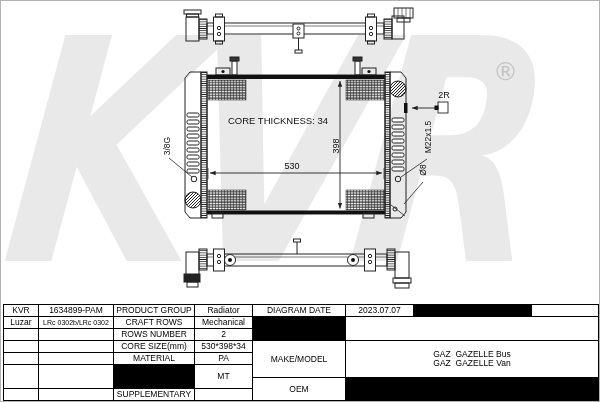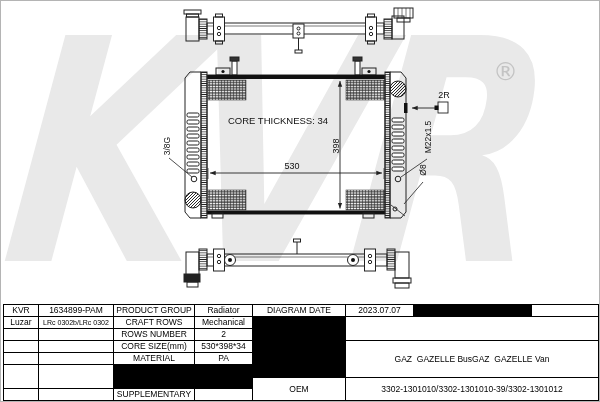--- a/index.html
+++ b/index.html
@@ -33,21 +33,21 @@
     grid-template-columns:34px 74px 80px 57px 92px 67px 117px 66px;
     grid-template-rows:11px 11px 11px 11px 11px 12px 10px 11px;
     gap:1px;background:#000;border:1px solid #000;
   }
   .cell{
     background:#fff;display:flex;align-items:center;justify-content:center;
     font-size:8.5px;line-height:1.05;color:#000;text-align:center;
     overflow:hidden;padding:0 1px;
   }
   .cell.small{font-size:7px;}
-  .cell.stack{flex-direction:row;}
+  .cell.stack{flex-direction:column;}
   .pre{white-space:pre;}
 </style>
 </head>
 <body>
 
 <div class="screen">
 
   <div class="watermark">KVR</div>
   <div class="regmark">®</div>
 
@@ -217,35 +217,36 @@
 
     <div class="cell" style="grid-area:3/1"></div>
     <div class="cell" style="grid-area:3/2"></div>
     <div class="cell" style="grid-area:3/3">ROWS NUMBER</div>
     <div class="cell" style="grid-area:3/4">2</div>
 
     <div class="cell" style="grid-area:4/1"></div>
     <div class="cell" style="grid-area:4/2"></div>
     <div class="cell" style="grid-area:4/3">CORE SIZE(mm)</div>
     <div class="cell" style="grid-area:4/4">530*398*34</div>
+    <div class="cell" style="grid-area:4/5/7/6">MAKE/MODEL</div>
     <div class="cell stack" style="grid-area:4/6/7/9">
       <div class="pre">GAZ  GAZELLE Bus</div>
       <div class="pre">GAZ  GAZELLE Van</div>
     </div>
 
     <div class="cell" style="grid-area:5/1"></div>
     <div class="cell" style="grid-area:5/2"></div>
     <div class="cell" style="grid-area:5/3">MATERIAL</div>
     <div class="cell" style="grid-area:5/4">PA</div>
 
     <div class="cell" style="grid-area:6/1/8/2"></div>
     <div class="cell" style="grid-area:6/2/8/3"></div>
+    <div class="cell" style="grid-area:6/4/8/5">MT</div>
 
     <div class="cell" style="grid-area:7/5/9/6">OEM</div>
-    <div class="cell" style="grid-area:7/6/9/9">3302-1301010/3302-1301010-39/3302-1301012</div>
 
     <div class="cell" style="grid-area:8/1"></div>
     <div class="cell" style="grid-area:8/2"></div>
     <div class="cell" style="grid-area:8/3">SUPPLEMENTARY</div>
     <div class="cell" style="grid-area:8/4"></div>
   </div>
 
 </div>
 
 </body></html>

